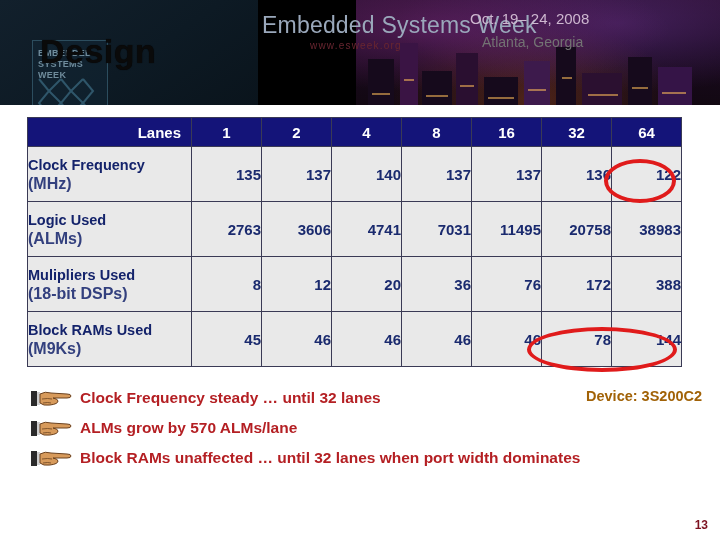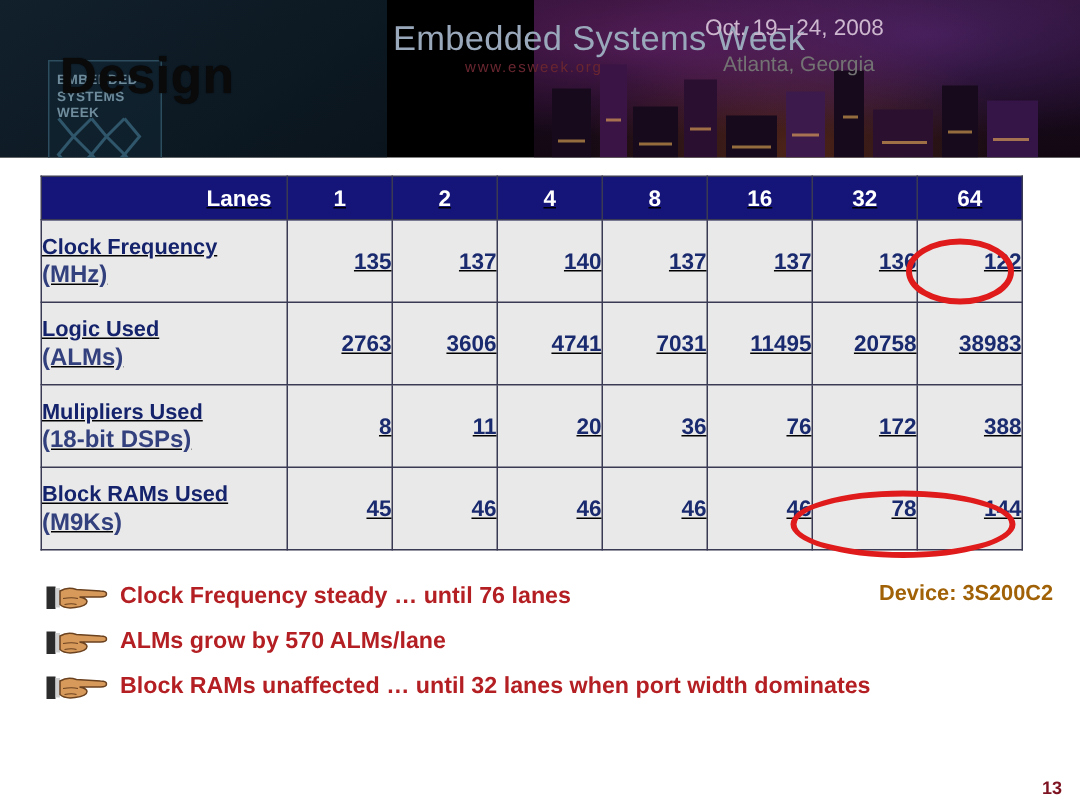--- a/index.html
+++ b/index.html
@@ -117,21 +117,20 @@
   .table-wrap {
     position: absolute;
     left: 27px; top: 117px;
     width: 656px;
     z-index: 3;
   }
   table.perf {
     border-collapse: collapse;
     width: 520px;
     table-layout: fixed;
-    text-decoration: underline;
   }
   table.perf th, table.perf td {
     border: 1px solid #3a3a55;
     padding: 0;
   }
   thead th {
     background: #141479;
     color: #ffffff;
     font-size: 15px;
     font-weight: bold;
@@ -345,21 +344,21 @@
         <td class="val">11495</td>
         <td class="val">20758</td>
         <td class="val">38983</td>
       </tr>
       <tr>
         <td class="rowlabel">
           <span class="rl-main">Mulipliers Used</span>
           <span class="rl-unit">(18-bit DSPs)</span>
         </td>
         <td class="val">8</td>
-        <td class="val">11</td>
+        <td class="val">12</td>
         <td class="val">20</td>
         <td class="val">36</td>
         <td class="val">76</td>
         <td class="val">172</td>
         <td class="val">388</td>
       </tr>
       <tr>
         <td class="rowlabel">
           <span class="rl-main">Block RAMs Used</span>
           <span class="rl-unit">(M9Ks)</span>
@@ -384,21 +383,21 @@
   <div class="bullet">
     <span class="hand-icon">
       <svg viewBox="0 0 44 22" width="44" height="22">
         <rect x="1" y="4" width="6" height="15" fill="#2b2b2b"></rect>
         <rect x="7" y="5" width="3" height="13" fill="#cfcfcf"></rect>
         <path d="M10 7 q5 -3 11 -1 l16 1 q4 0 4 2 q0 2 -4 2 l-14 0 q5 1 5 3 q0 3 -8 4 q-7 1 -10 -2 z" fill="#d79a5b" stroke="#6b4220" stroke-width="1"></path>
         <path d="M12 12 q6 -1 10 0" stroke="#6b4220" stroke-width="0.8" fill="none"></path>
         <path d="M13 16 q5 -1 8 0" stroke="#6b4220" stroke-width="0.8" fill="none"></path>
       </svg>
     </span>
-    <span class="bullet-text">Clock Frequency steady … until 76 lanes</span>
+    <span class="bullet-text">Clock Frequency steady … until 32 lanes</span>
   </div>
 
   <div class="bullet">
     <span class="hand-icon">
       <svg viewBox="0 0 44 22" width="44" height="22">
         <rect x="1" y="4" width="6" height="15" fill="#2b2b2b"></rect>
         <rect x="7" y="5" width="3" height="13" fill="#cfcfcf"></rect>
         <path d="M10 7 q5 -3 11 -1 l16 1 q4 0 4 2 q0 2 -4 2 l-14 0 q5 1 5 3 q0 3 -8 4 q-7 1 -10 -2 z" fill="#d79a5b" stroke="#6b4220" stroke-width="1"></path>
         <path d="M12 12 q6 -1 10 0" stroke="#6b4220" stroke-width="0.8" fill="none"></path>
         <path d="M13 16 q5 -1 8 0" stroke="#6b4220" stroke-width="0.8" fill="none"></path>

